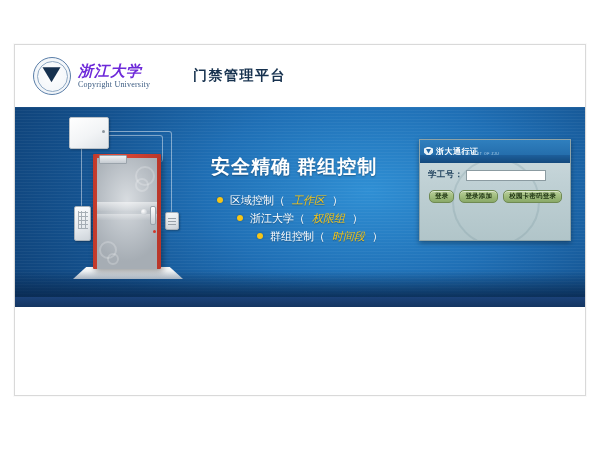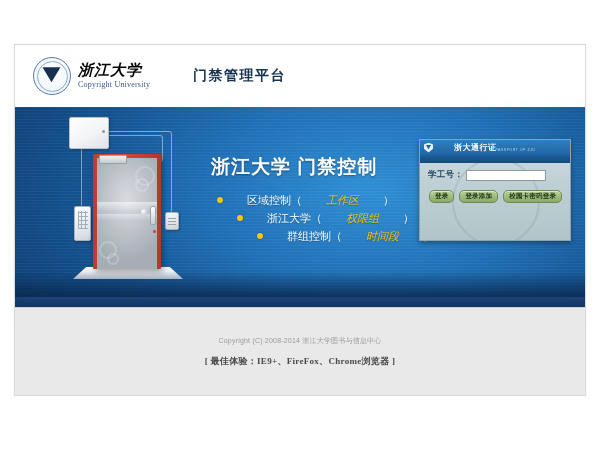--- a/index.html
+++ b/index.html
@@ -43,22 +43,22 @@
   .seal .bird{
     position:absolute;left:50%;top:50%;transform:translate(-50%,-52%);
     width:19px;height:17px;
   }
   .seal .bird:before{
     content:"";position:absolute;left:0;top:0;width:0;height:0;
     border-left:9.5px solid transparent;border-right:9.5px solid transparent;
     border-top:15px solid #16314f;
   }
   .zju-cn{
-    font-family:Liberation Serif, serif;
-    font-size:15px;font-weight:bold;color:#000000;
+    font-family:Liberation Sans, sans-serif;
+    font-size:15px;font-weight:bold;color:#6d28d9;
     letter-spacing:1px;line-height:1;
     font-style:italic;
     white-space:nowrap;
   }
   .zju-en{
     font-family:"Liberation Serif","DejaVu Serif",serif;
     font-size:8px;color:#3a5a80;letter-spacing:0.2px;line-height:1;
     margin-top:3px;white-space:nowrap;
   }
   .site-title{
@@ -180,21 +180,21 @@
   .hero-title{
     position:absolute;left:196px;top:47px;
     font-size:19px;font-weight:bold;color:#ffffff;
     letter-spacing:1px;white-space:nowrap;
     text-shadow:0 1px 2px rgba(0,0,0,0.35);
   }
   .hero-list{
     position:absolute;left:198px;top:84px;
   }
   .hero-li{
-    display:flex;align-items:center;gap:24px;
+    display:flex;align-items:center;gap:7px;
     color:#ffffff;font-size:11px;line-height:18px;white-space:nowrap;
     text-shadow:0 1px 1px rgba(0,0,0,0.3);
   }
   .hero-li .bullet{
     width:6px;height:6px;border-radius:50%;background:#f5c518;flex:0 0 auto;
     box-shadow:0 0 2px rgba(0,0,0,0.3);
   }
   .hero-li.i1{margin-left:4px;}
   .hero-li.i2{margin-left:24px;}
   .hero-li.i3{margin-left:44px;}
@@ -210,23 +210,23 @@
   }
   .login .wm{
     position:absolute;left:50%;top:18px;transform:translateX(-50%);
     width:86px;height:86px;opacity:0.22;
   }
   .login .wm:before{
     content:"";position:absolute;left:0;top:0;width:84px;height:84px;
     border:2px solid #6f8b94;border-radius:50%;
   }
   .login-head{
-    position:absolute;left:0;top:0;width:100%;height:15px;
+    position:absolute;left:0;top:0;width:100%;height:23px;
     background:linear-gradient(180deg,#2f7fbe 0%,#1f65a3 100%);
-    display:flex;align-items:center;gap:21px;padding-left:4px;box-sizing:border-box;
+    display:flex;align-items:center;gap:3px;padding-left:4px;box-sizing:border-box;
   }
   .shield{
     width:9px;height:10px;flex:0 0 auto;
     background:#e9f2f8;
     clip-path:polygon(50% 0,100% 20%,100% 62%,50% 100%,0 62%,0 20%);
     position:relative;
   }
   .shield:after{
     content:"";position:absolute;left:2px;top:2.5px;width:5px;height:4.5px;
     background:#1f65a3;
@@ -339,21 +339,21 @@
             <div class="gear g3"></div>
             <div class="gear g4"></div>
           </div>
           <div class="door-closer"></div>
           <div class="door-knob"></div>
           <div class="door-handle"></div>
           <div class="door-led"></div>
         </div>
       </div>
 
-      <div class="hero-title">浙江大学  门禁控制</div>
+      <div class="hero-title">安全精确  群组控制</div>
 
       <div class="hero-list">
         <div class="hero-li i1">
           <span class="bullet" style="background: rgb(245, 197, 24);"></span>
           <span>区域控制（</span>
             <span class="hl">工作区</span>
             <span>）</span>
         </div>
         <div class="hero-li i2">
           <span class="bullet" style="background: rgb(245, 197, 24);"></span>
@@ -393,19 +393,15 @@
             <div class="gbtn">登录添加</div>
             <div class="gbtn">校园卡密码登录</div>
           </div>
         </div>
       </div>
 
       <div class="banner-bottom-fade"></div>
     </div>
 
     <div class="navy"></div>
-    <div class="footer">
-      <div class="foot1">Copyright (C) 2008-2014 浙江大学图书与信息中心</div>
-      <div class="foot2">[ 最佳体验：IE9+、FireFox、Chrome浏览器 ]</div>
-    </div>
 
   </div>
 </div>
 
 </body></html>

